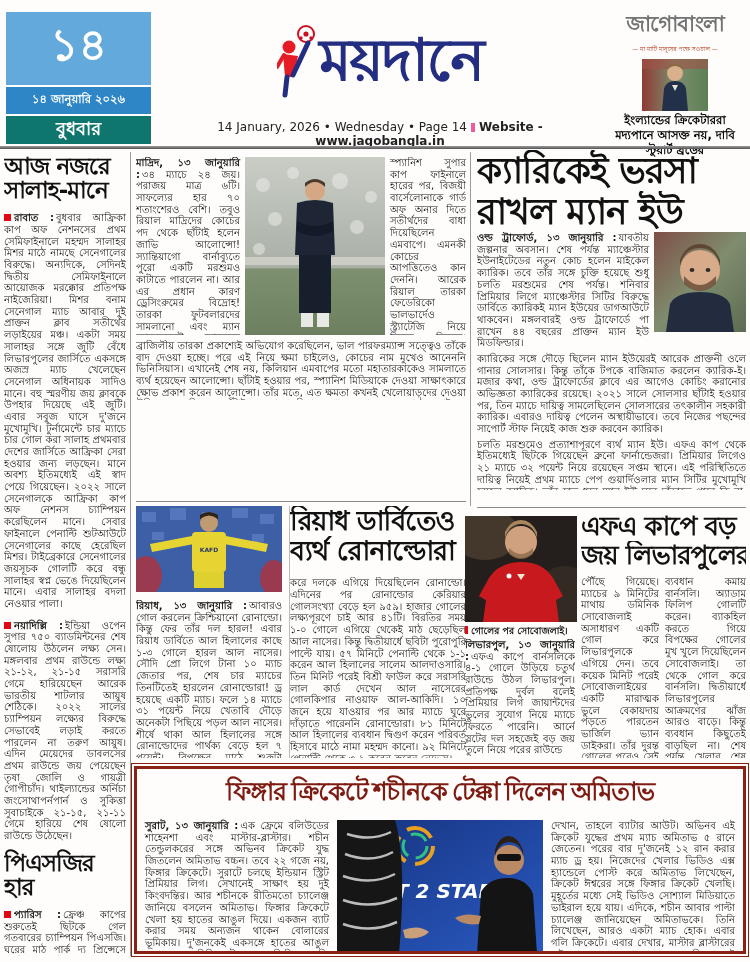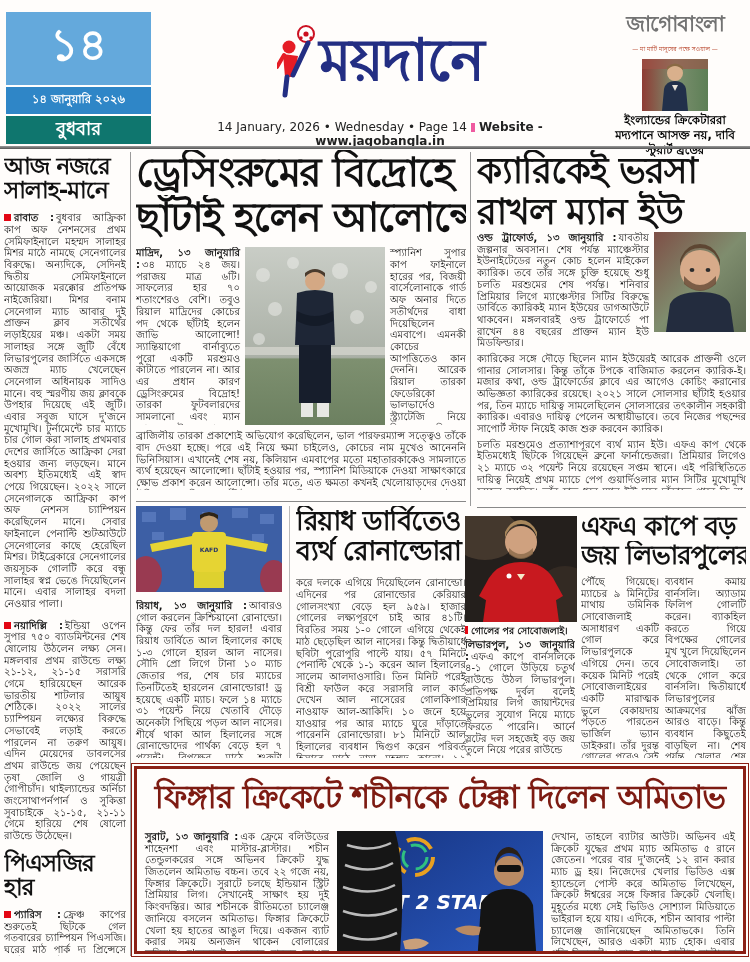--- a/index.html
+++ b/index.html
@@ -43,21 +43,21 @@
   .lead-head div{font-size:40px;font-weight:700;line-height:1.13;letter-spacing:-1.5px;white-space:nowrap;overflow:hidden;}
   .lead-row{display:flex;gap:5px;margin-top:7px;height:178px;overflow:hidden;}
   .lead-c1{width:104px;flex:none;}
   .lead-c2{flex:1;}
   .lead-tail{margin-top:5px;height:60px;overflow:hidden;}
   .hrule-lead{position:absolute;left:136px;top:501px;width:330px;height:1px;background:#888;}
 
   
   .riyadh{position:absolute;left:136px;top:506px;width:330px;height:252px;display:flex;gap:7px;overflow:hidden;}
   .ry-left{width:146px;flex:none;}
-  .ry-right{flex:1;border-left:1px solid #bbb;padding-left:6px;}
+  .ry-right{flex:1;border-left:1px solid #bbb;}
   .ry-head div{font-size:27px;font-weight:700;line-height:1.1;letter-spacing:-1px;white-space:nowrap;overflow:hidden;}
   .ry-c1{margin-top:4px;height:158px;overflow:hidden;}
   .ry-c2{margin-top:12px;height:184px;overflow:hidden;}
 
   .vr2{position:absolute;left:470px;top:152px;height:354px;width:1px;background:#9a9a9a;}
 
   
   .manu{position:absolute;left:477px;top:150px;width:269px;height:352px;overflow:hidden;}
   .manu-head div{font-size:36px;font-weight:700;line-height:1.14;letter-spacing:-1px;white-space:nowrap;overflow:hidden;}
   .manu-body{height:258px;overflow:hidden;}
@@ -71,21 +71,21 @@
   .lp-caption{position:absolute;left:0;top:112px;width:112px;font-size:9.3px;font-weight:700;}
   .red-bar{display:inline-block;width:3px;height:8px;background:#e30613;margin-right:3px;}
   .lp-colA{position:absolute;left:0;top:127px;width:110px;height:119px;overflow:hidden;}
   .lp-head{position:absolute;left:116px;top:0;width:165px;}
   .lp-head div{font-size:26px;font-weight:700;line-height:1.12;letter-spacing:-1px;white-space:nowrap;overflow:hidden;}
   .lp-colB{position:absolute;left:116px;top:64px;width:78px;height:182px;overflow:hidden;}
   .lp-colC{position:absolute;left:200px;top:64px;width:81px;height:182px;overflow:hidden;}
 
   
   .finger{position:absolute;left:134px;top:766px;width:612px;height:188px;border:3px solid #8b2015;outline:1px solid #8b2015;outline-offset:2px;background:#fffdfb;overflow:hidden;}
-  .fg-head{text-align:center;font-size:32px;font-weight:700;color:#7d1b12;letter-spacing:-1px;margin-top:3px;white-space:nowrap;overflow:hidden;}
+  .fg-head{text-align:center;font-size:25px;font-weight:700;color:#7d1b12;letter-spacing:-1px;margin-top:3px;white-space:nowrap;overflow:hidden;font-family:Liberation Serif, serif;}
   .fg-row{display:flex;gap:8px;padding:5px 8px 6px;height:142px;overflow:hidden;}
   .fg-col{flex:1;}
   .fg-photo{flex:none;}
 
   svg text{font-family:"DejaVu Sans", sans-serif;}
 </style>
 </head>
 <body>
 
 <div id="page">
@@ -153,24 +153,20 @@
     </div>
     <div>
       <div class="lc-head">পিএসজির হার</div>
       <p class="body-txt lc-body"><span class="sq"></span><b>প্যারিস :</b><span>ফ্রেঞ্চ কাপের শুরুতেই ছিটকে গেল গতবারের চ্যাম্পিয়ন পিএসজি। ঘরের মাঠ পার্ক দ্য প্রিন্সেসে প্যারিস এফসির কাছে ০-১ গোলে হেরে গিয়েছে পিএসজি। ৭৪ মিনিটে প্যারিস এফসির জয়সূচক গোলটি করেন জোনাথন ইকোনে। যাঁর বেড়ে ওঠা আবার পিএসজির আকাদেমিতে। এমনকী, পেশাদার ফুটবলার হিসাবে ইকোনের যাত্রা শুরু পিএসজিতেই। গত বছরটা স্বপ্নের মতোই কেটেছে পিএসজির। চ্যাম্পিয়ন্স লিগ-সহ প্রায় সবকটি ট্রফিই ঘরে তুলেছিল লুইস এনরিকের দল।</span></p>
 
     </div>
   </div>
   <div class="vr1"></div>
 
   <div class="lead">
-    <div class="lead-head">
-      <div>ড্রেসিংরুমের বিদ্রোহে</div>
-      <div>ছাঁটাই হলেন আলোন্সো</div>
-    </div>
     <div class="lead-row">
       <div class="lead-c1 body-txt"><b>মাদ্রিদ, ১৩ জানুয়ারি :</b><span>৩৪ ম্যাচে ২৪ জয়। পরাজয় মাত্র ৬টি। সাফল্যের হার ৭০ শতাংশেরও বেশি। তবুও রিয়াল মাদ্রিদের কোচের পদ থেকে ছাঁটাই হলেন জাভি আলোন্সো! স্যান্তিয়াগো বার্নাব্যুতে পুরো একটি মরশুমও কাটাতে পারলেন না। আর এর প্রধান কারণ ড্রেসিংরুমের বিদ্রোহ! তারকা ফুটবলারদের সামলানো এবং ম্যান ম্যানেজমেন্ট কোচেদের অন্যতম অস্ত্র। আর এই কাজে ডাহা ফেল আলোন্সো। ভিনিসিয়াস জুনিয়রের সঙ্গে সদ্যপ্রাক্তন রিয়াল কোচের ঝামেলার খবর কারও অজানা নয়।</span></div>
       <svg width="140" height="178" viewBox="0 0 140 178">
         <defs>
           <linearGradient id="gAlo" x1="0" y1="0" x2="0" y2="1">
             <stop offset="0" stop-color="#c9cdc6"></stop>
               <stop offset="0.62" stop-color="#aab0a6"></stop>
               <stop offset="0.63" stop-color="#7e9070"></stop>
               <stop offset="1" stop-color="#6c8060"></stop>
           </linearGradient>

